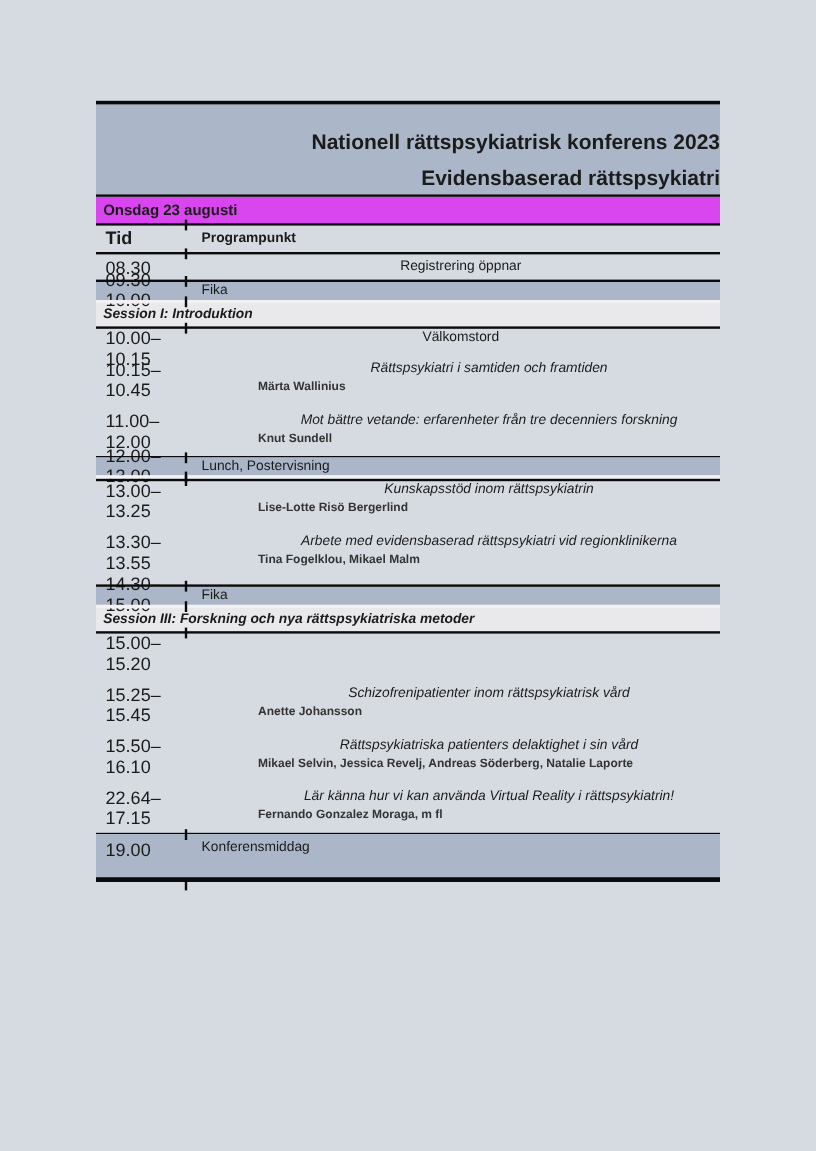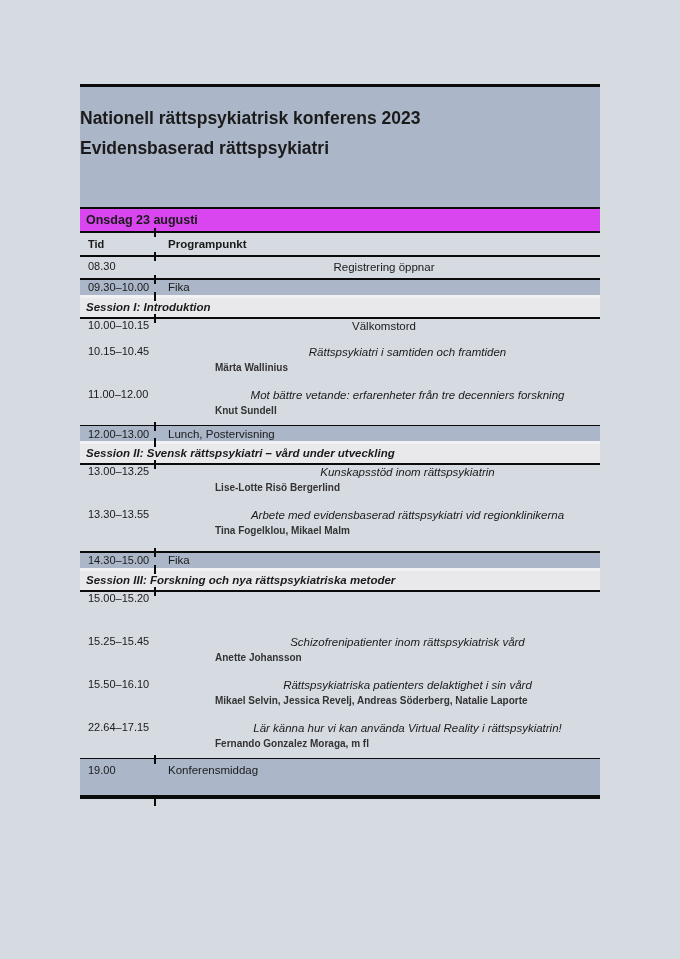--- a/index.html
+++ b/index.html
@@ -30,23 +30,23 @@
   }
   .below-tick{height:9px;position:relative;}
   .below-tick::after{
     content:"";
     position:absolute;
     left:74px;top:-1px;
     width:1.5px;height:8px;
     background:#0b0b0b;
   }
   .banner{
-    height:120px;
+    height:75px;
     background:#abb7c8;
-    text-align:left;
+    text-align:right;
     padding-top:1px;
     box-sizing:border-box;
   }
   .banner .title-line{
     font-size:17.5px;
     font-weight:700;
     color:#1b1b1b;
     line-height:30px;
     margin-top:0;
   }
@@ -60,21 +60,21 @@
   .head-row{
     height:22px;line-height:22px;
     display:flex;
     font-weight:700;font-size:12px;
   }
   .row{display:flex;box-sizing:border-box;}
   .cell-time{
     width:75px;min-width:75px;
     padding-left:8px;
     box-sizing:border-box;
-    font-size:11px;
+    font-size:15px;
   }
   .cell-prog{
     flex:1;
     padding-left:13px;
     font-size:11.5px;
   }
   .row.first-item{height:21px;padding-top:3px;}
   .row.break{
     background:#abb7c8;
     height:15px;
@@ -177,21 +177,20 @@
 
   <div class="rule thin tick"></div>
 
   <div class="row break">
     <div class="cell-time">12.00–13.00</div>
     <div class="cell-prog">Lunch, Postervisning</div>
   </div>
 
   <div class="gapr tick"></div>
 
-  <div class="row session">Session II: Svensk rättspsykiatri – vård under utveckling</div>
 
   <div class="rule tick"></div>
 
   <div class="row item duo">
     <div class="cell-time">13.00–13.25</div>
     <div class="cell-prog">
       <div class="talk-title it">Kunskapsstöd inom rättspsykiatrin</div>
       <div class="speakers">Lise-Lotte Risö Bergerlind</div>
     </div>
   </div>

